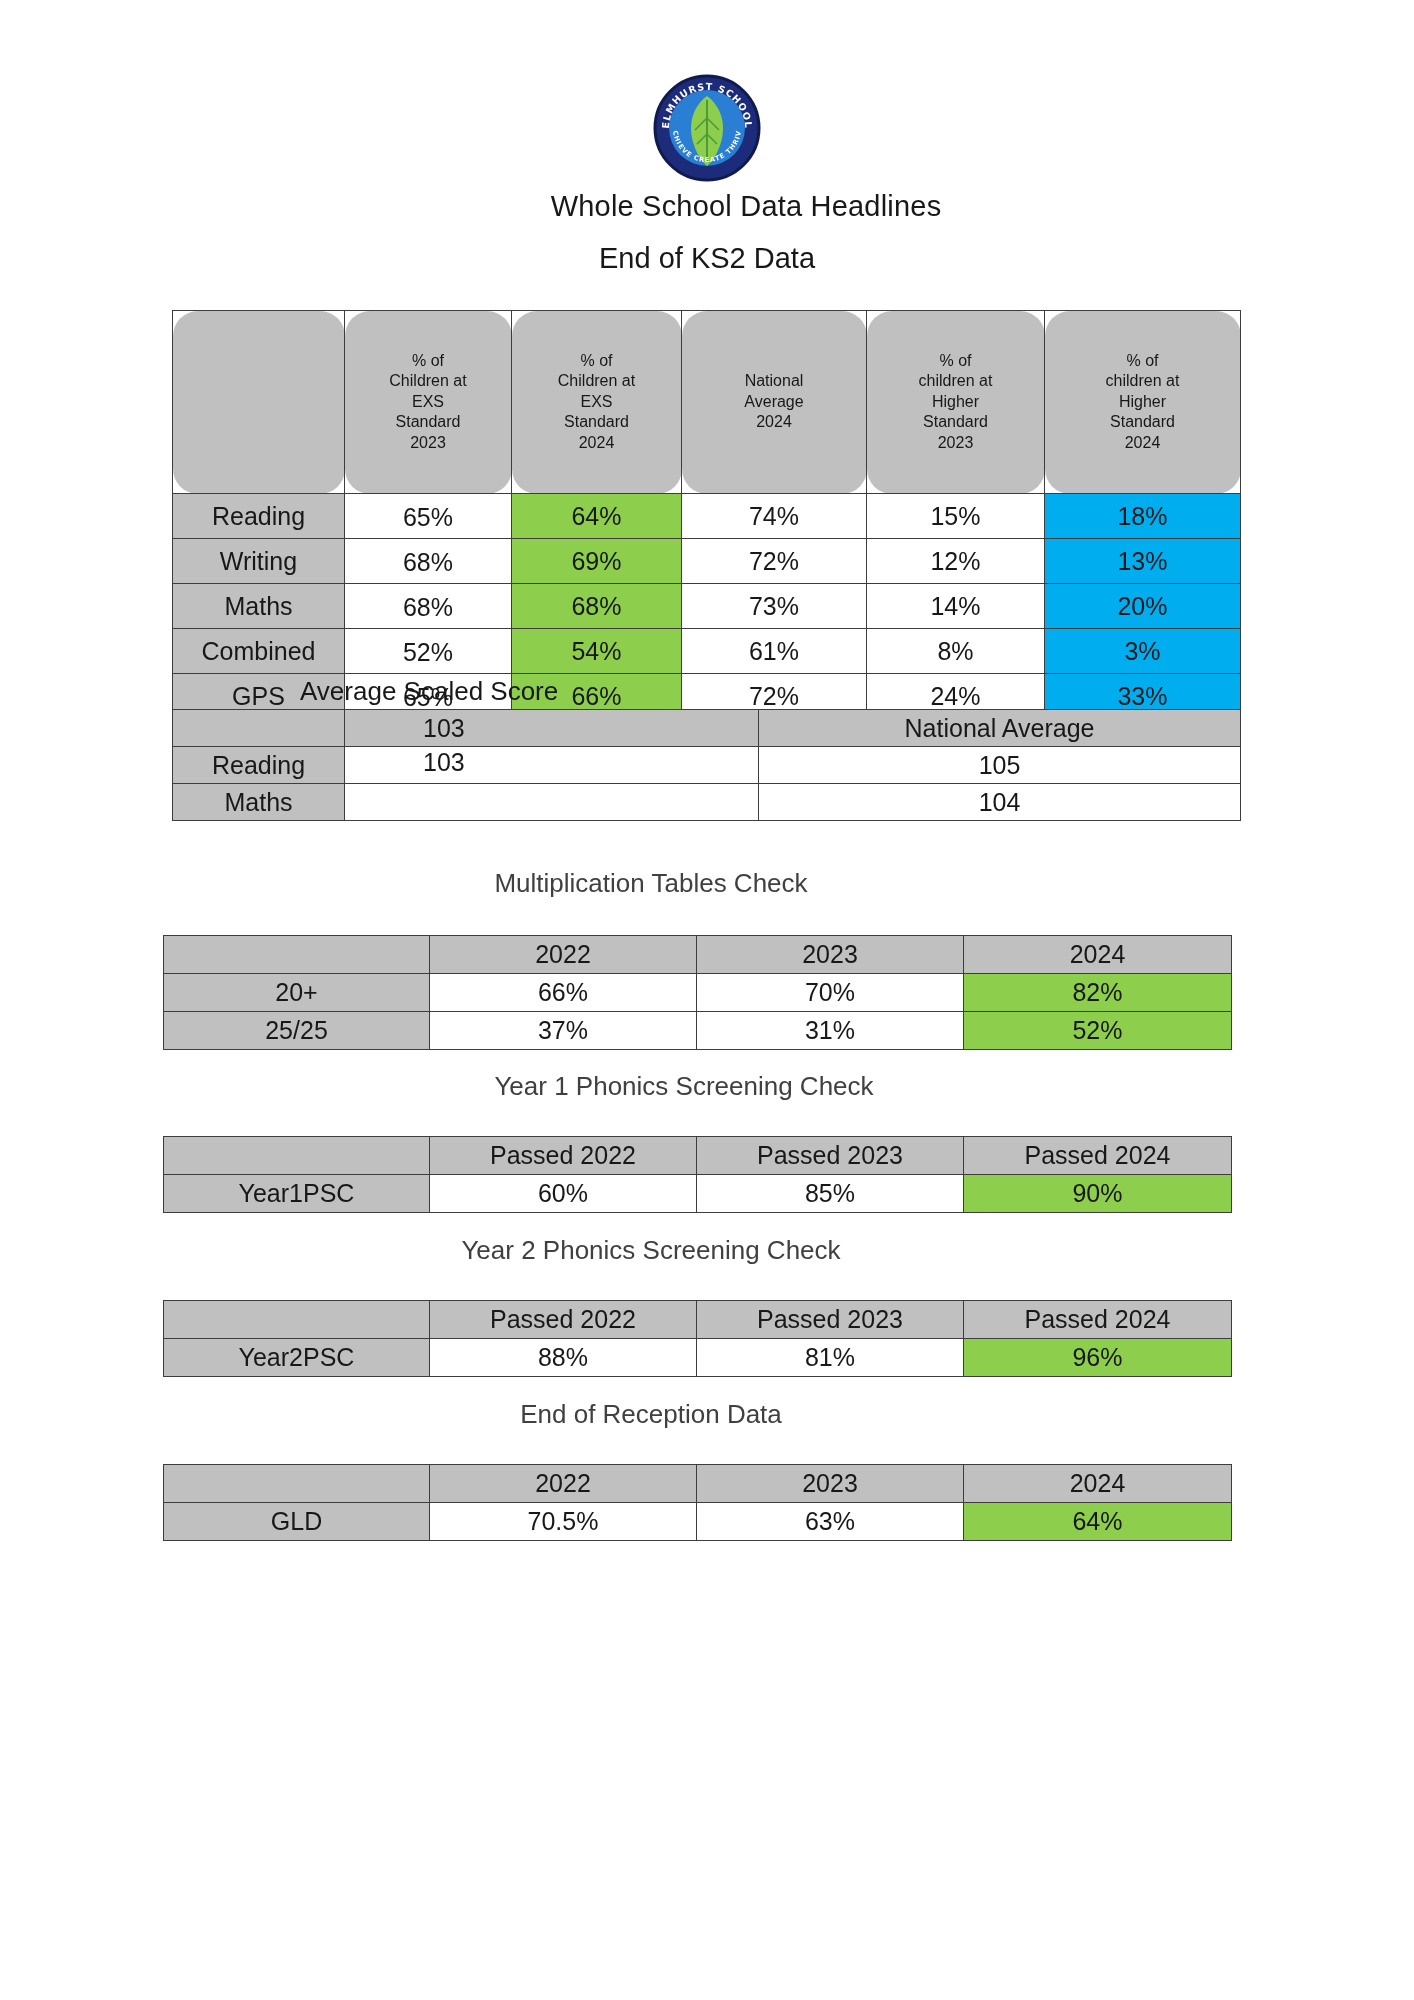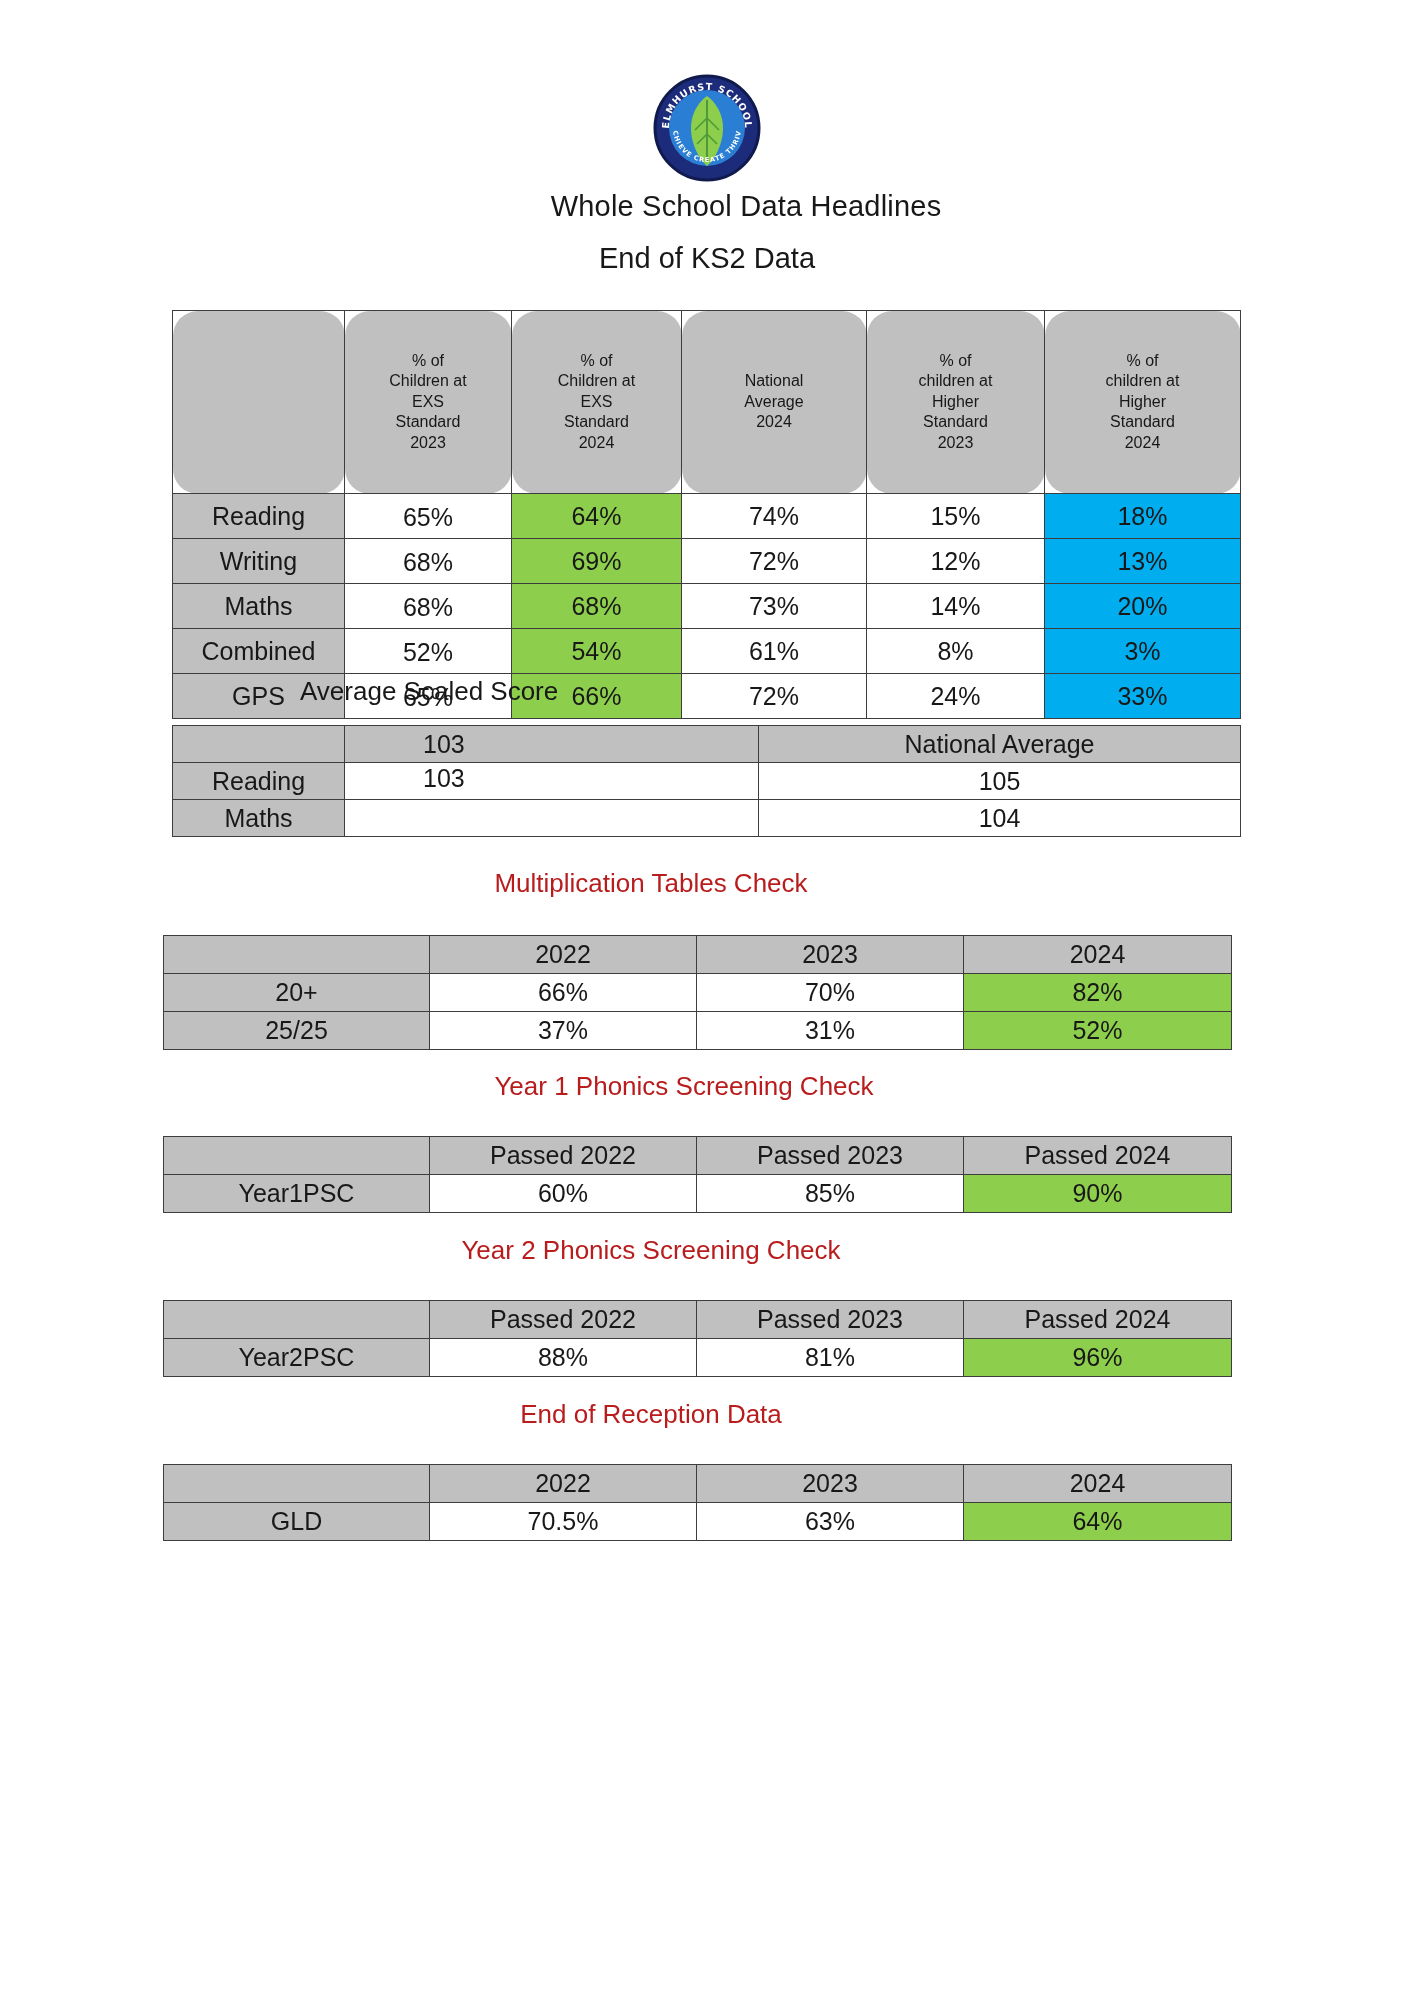--- a/index.html
+++ b/index.html
@@ -65,21 +65,21 @@
   }
 
   .section-title {
     position: absolute;
     width: 1302px;
     left: 0;
     text-align: center;
     font-size: 26px;
     font-family: "Liberation Sans", sans-serif;
     font-weight: 400;
-    color: #b91c1c;
+    color: #404040;
   }
 
   
   table.grid {
     position: absolute;
     border-collapse: collapse;
     table-layout: fixed;
     font-family: "Liberation Sans", sans-serif;
   }
   table.grid td, table.grid th {
@@ -109,21 +109,21 @@
     font-size: 25px;
   }
   #ks2-table td.v2023 {
     position: relative;
     vertical-align: top;
     padding-top: 8px;
     line-height: 30px;
   }
 
   
-  #ass-table { left: 172px; top: 709px; width: 1068px; margin-top: 16px; }
+  #ass-table { left: 172px; top: 709px; width: 1068px; }
   #ass-table td { height: 36px; font-size: 25px; }
   #ass-table td.ass-top {
     vertical-align: middle;
     text-align: left;
     padding-left: 78px;
   }
   #ass-table td.ass-val {
     vertical-align: top;
     text-align: left;
     padding-left: 78px;

